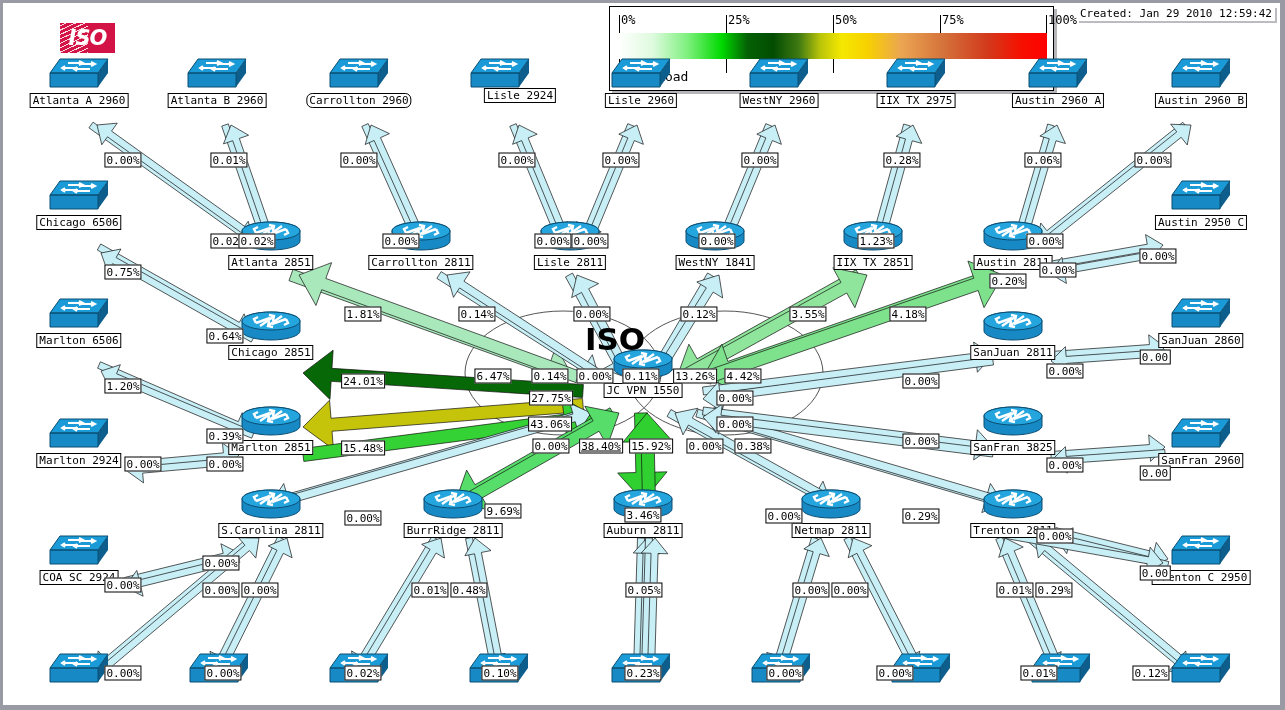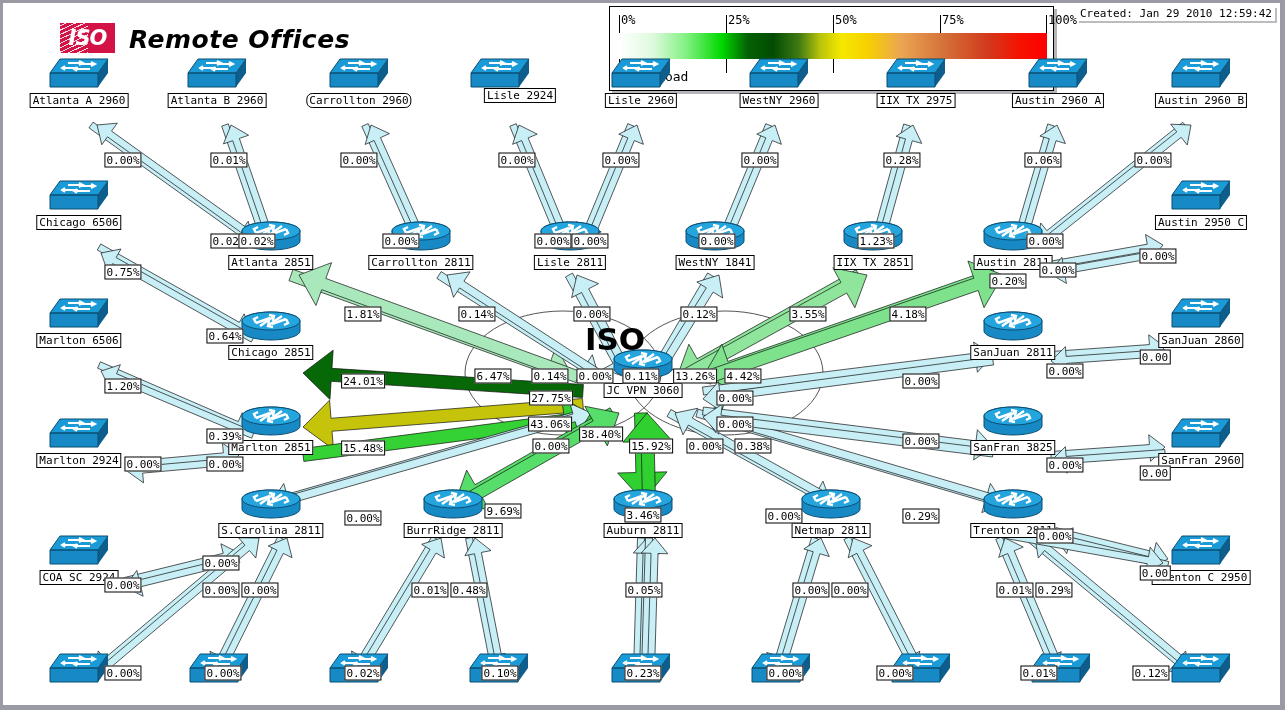--- a/index.html
+++ b/index.html
@@ -360,21 +360,20 @@
       <g>
         <polygon points="991.3847327653071,533.4454965142797 1144.2245481024765,560.7383206816314 1142.5017998453366,570.3857109216145 1160,560 1147.177830829002,544.1999374130888 1145.455082571862,553.8473276530719 992.6152672346929,526.5545034857203" fill="#c8eef6" stroke="#111" stroke-width="0.7"></polygon>
       </g>
     </svg>
 
   <div id="title-bar">
     <div id="iso-logo">
       <div class="glyph">ISO</div>
       <div class="hatch"></div>
     </div>
-    <div id="page-title">Remote Offices</div>
   </div>
 
   <div id="legend">
     <div class="scalewrap">
       <div class="gradbar" id="legend-grad" style="background: linear-gradient(to right, rgb(255, 255, 255) 0%, rgb(221, 250, 221) 8%, rgb(126, 240, 126) 16%, rgb(0, 217, 0) 24%, rgb(4, 97, 4) 30%, rgb(2, 76, 2) 36%, rgb(63, 122, 18) 42%, rgb(185, 196, 10) 47%, rgb(245, 232, 0) 52%, rgb(247, 209, 0) 58%, rgb(235, 165, 82) 66%, rgb(212, 113, 58) 76%, rgb(210, 58, 28) 86%, rgb(246, 16, 0) 94%, rgb(255, 0, 0) 100%);"></div>
       <div id="legend-ticks">
           <div class="tick" style="left: 3px;"></div>
           <div class="tick2" style="left: 3px;"></div>
           <div class="tlab" style="left: 5px;">0%</div>
           <div class="tick" style="left: 110px;"></div>
@@ -672,21 +671,21 @@
       <div class="node" style="left: 609px; top: 344px; width: 62px; height: 36px;">
         <div class="nodeimg"><svg width="62" height="36" viewBox="0 0 62 36">
             <path d="M2 12 a29 9 0 0 1 58 0 v10 a29 9 0 0 1 -58 0 z" fill="#1789c4" stroke="#0b4e73" stroke-width="1"></path>
             <ellipse cx="31" cy="12" rx="29" ry="9" fill="#24a5de" stroke="#0b4e73" stroke-width="1"></ellipse>
             <path d="M16 14 L30 9 M18 8 L14 10 L16 14" stroke="#fff" stroke-width="2.4" fill="none"></path>
             <path d="M46 10 L32 15 M44 16 L48 14 L46 10" stroke="#fff" stroke-width="2.4" fill="none"></path>
             <path d="M20 17 L33 8 M29 6 L34 7 L33 12" stroke="#fff" stroke-width="2.4" fill="none"></path>
             <path d="M42 7 L29 16 M33 18 L28 17 L29 12" stroke="#fff" stroke-width="2.4" fill="none"></path>
           </svg></div>
       </div>
-      <div class="nlabel" style="left: 640px; top: 380px;">JC VPN 3060</div>
+      <div class="nlabel" style="left: 640px; top: 380px;">JC VPN 1550</div>
       <div class="node" style="left: 45px; top: 414px; width: 62px; height: 36px;">
         <div class="nodeimg"><svg width="62" height="34" viewBox="0 0 62 34">
             <polygon points="12,2 60,2 50,16 2,16" fill="#1a9ad6"></polygon>
             <polygon points="2,16 50,16 50,30 2,30" fill="#1789c4"></polygon>
             <polygon points="50,16 60,2 60,16 50,30" fill="#0d5e8c"></polygon>
             <polygon points="12,2 60,2 50,16 2,16" fill="none" stroke="#0b4e73" stroke-width="1"></polygon>
             <polygon points="2,16 50,16 50,30 2,30" fill="none" stroke="#0b4e73" stroke-width="1"></polygon>
             <path d="M16 11 L30 11 M17 9 L14 11 L17 13" stroke="#fff" stroke-width="2" fill="none"></path>
             <path d="M32 7 L46 7 M43 5 L47 7 L43 9" stroke="#fff" stroke-width="2" fill="none"></path>
             <path d="M20 6 L34 6 M31 4 L35 6 L31 8" stroke="#fff" stroke-width="2" fill="none"></path>
@@ -970,21 +969,21 @@
       <div class="plabel" style="left: 547px; top: 373px;">0.14%</div>
       <div class="plabel" style="left: 592px; top: 373px;">0.00%</div>
       <div class="plabel" style="left: 638px; top: 373px;">0.11%</div>
       <div class="plabel" style="left: 692px; top: 373px;">13.26%</div>
       <div class="plabel" style="left: 740px; top: 373px;">4.42%</div>
       <div class="plabel" style="left: 548px; top: 395px;">27.75%</div>
       <div class="plabel" style="left: 547px; top: 421px;">43.06%</div>
       <div class="plabel" style="left: 732px; top: 395px;">0.00%</div>
       <div class="plabel" style="left: 732px; top: 421px;">0.00%</div>
       <div class="plabel" style="left: 548px; top: 443px;">0.00%</div>
-      <div class="plabel" style="left: 598px; top: 431px;">38.40%</div>
+      <div class="plabel" style="left: 598px; top: 443px; text-decoration: underline;">38.40%</div>
       <div class="plabel" style="left: 648px; top: 443px;">15.92%</div>
       <div class="plabel" style="left: 702px; top: 443px;">0.00%</div>
       <div class="plabel" style="left: 750px; top: 443px;">0.38%</div>
       <div class="plabel" style="left: 918px; top: 378px;">0.00%</div>
       <div class="plabel" style="left: 1062px; top: 368px;">0.00%</div>
       <div class="plabel" style="left: 1152px; top: 354px;">0.00</div>
       <div class="plabel" style="left: 918px; top: 438px;">0.00%</div>
       <div class="plabel" style="left: 1062px; top: 462px;">0.00%</div>
       <div class="plabel" style="left: 1152px; top: 470px;">0.00</div>
       <div class="plabel" style="left: 360px; top: 515px;">0.00%</div>

